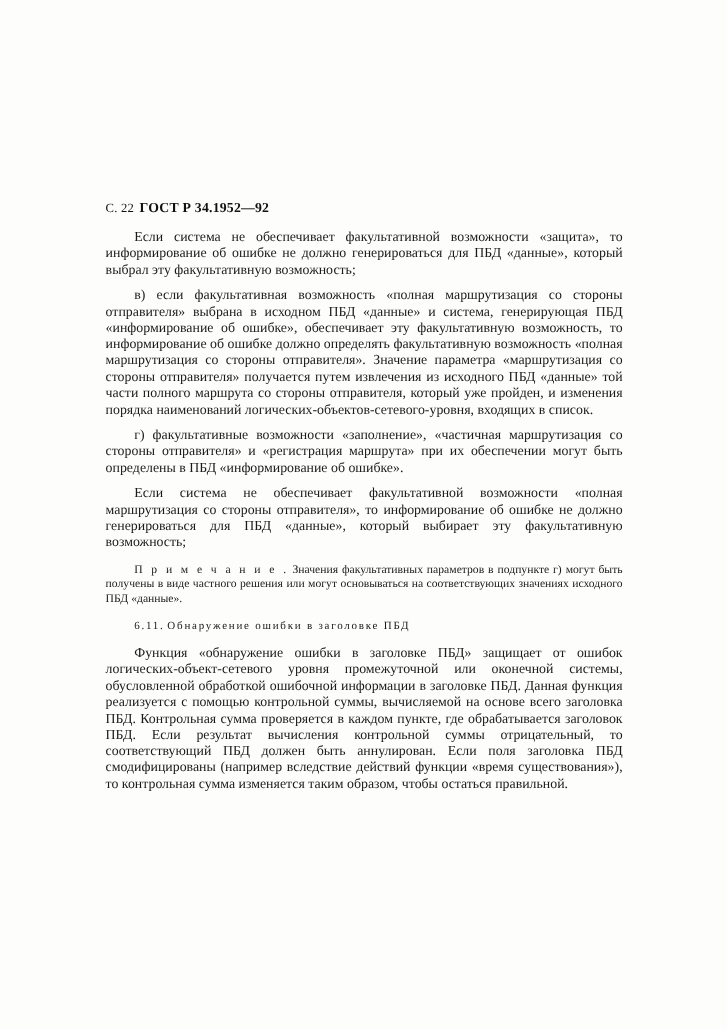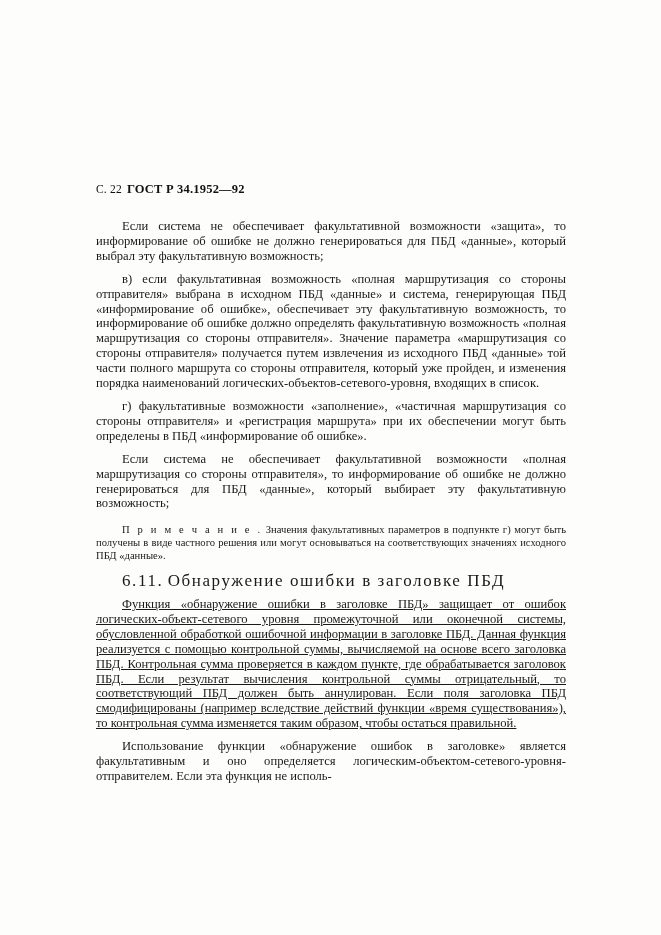--- a/index.html
+++ b/index.html
@@ -24,21 +24,21 @@
     position: absolute;
     left: 96px;
     top: 182px;
     width: 470px;
   }
   .header {
     display: flex;
     align-items: baseline;
     font-size: 12.5px;
     letter-spacing: 0.2px;
-    margin-bottom: 22px;
+    margin-bottom: 11px;
     color: #111;
   }
   .header .page-num {
     font-size: 11.5px;
     margin-right: 5px;
   }
   .header .std-id {
     font-weight: bold;
     font-size: 12.5px;
   }
@@ -62,28 +62,28 @@
     line-height: 12.6px;
     text-align: justify;
     text-indent: 26px;
   }
   .note .lbl {
     letter-spacing: 2.2px;
   }
   .sec-head {
     margin-top: 9px;
     text-indent: 26px;
-    font-size: 17px;
+    font-size: 10px;
     line-height: 14.9px;
     text-align: justify;
   }
   .sec-head .sp {
     letter-spacing: 1.6px;
   }
-  .blk { margin-top: 0; text-decoration: underline; }
+  .blk { margin-top: 0; }
 </style>
 </head>
 <body>
 
 <div class="page">
   <div class="content">
 
     <div class="header">
       <span class="page-num">С. 22</span>
       <span class="std-id">ГОСТ Р 34.1952—92</span>
@@ -98,16 +98,15 @@
       <span class="lbl">П р и м е ч а н и е .</span>
       <span>Значения факультативных параметров в подпункте г) могут быть получены в виде частного решения или могут основываться на соответствующих значениях исходного ПБД «данные».</span>
     </div>
 
     <div class="sec-head">
       <span class="sp">6.11.</span>
       <span class="sp">Обнаружение ошибки в заголовке ПБД</span>
     </div>
 
     <p class="ind blk">Функция «обнаружение ошибки в заголовке ПБД» защищает от ошибок логических-объект-сетевого уровня промежуточной или оконечной системы, обусловленной обработкой ошибочной информации в заголовке ПБД. Данная функция реализуется с помощью контрольной суммы, вычисляемой на основе всего заголовка ПБД. Контрольная сумма проверяется в каждом пункте, где обрабатывается заголовок ПБД. Если результат вычисления контрольной суммы отрицательный, то соответствующий ПБД должен быть аннулирован. Если поля заголовка ПБД смодифицированы (например вследствие действий функции «время существования»), то контрольная сумма изменяется таким образом, чтобы остаться правильной.</p>
-    <p class="ind">Использование функции «обнаружение ошибок в заголовке» является факультативным и оно определяется логическим-объектом-сетевого-уровня-отправителем. Если эта функция не исполь-</p>
 
   </div>
 </div>
 
 </body></html>

